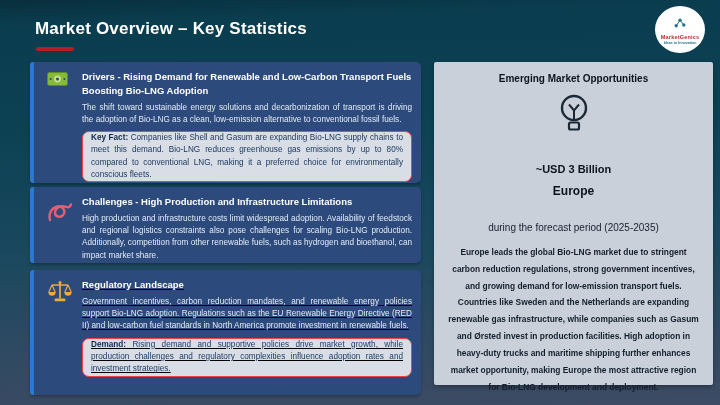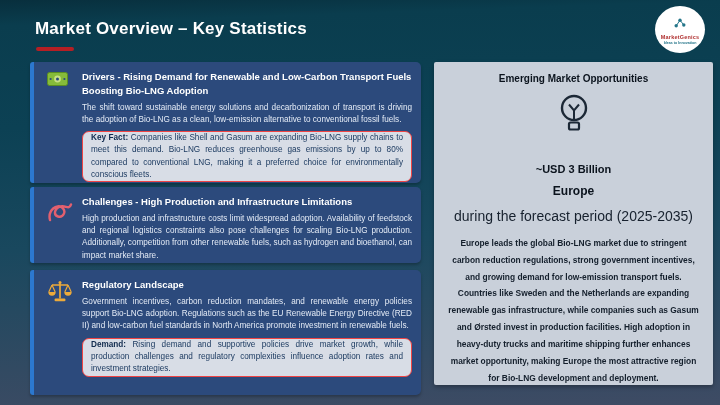--- a/index.html
+++ b/index.html
@@ -31,21 +31,21 @@
   
   .cards { position:absolute; left:30px; top:62px; width:391px; }
   .card {
     position:relative; width:100%; background:#2c4a7c;
     border-left:4px solid #2c78cf; border-radius:3px 5px 5px 3px;
     padding:8px 9px 8px 48px; overflow:hidden;
     box-shadow:0 2px 3px rgba(0,0,0,.25);
   }
   .card-1 { height:121px; }
   .card-2 { height:76px; margin-top:4px; }
-  .card-3 { height:125px; margin-top:7px; }
+  .card-3 { height:125px; margin-top:7px;text-decoration:underline; }
   .card-icon { position:absolute; left:13px; top:10px; }
   .card-2 .card-icon { top:14px; }
   .card-title { font-size:9.5px; font-weight:700; color:#ffffff; line-height:1.45; }
   .card-body  { font-size:8.2px; color:#e4ebf6; line-height:1.5; text-align:justify; margin-top:4px; }
   .callout {
     margin-top:5px; background:#d8dde6; border-radius:7px;
     padding:0 8px; font-size:8.2px; color:#17365d; line-height:1.5; text-align:justify;
     border:1px solid #ef4444;
   }
   .callout b { color:#102a4d; }
@@ -54,21 +54,21 @@
   .panel {
     position:absolute; left:434px; top:62px; width:279px; height:323px;
     background:#c9d0da; border-radius:2px; text-align:center;
     padding:11px 13px 0 13px; box-shadow:0 2px 4px rgba(0,0,0,.3);
   }
   .panel-title { font-size:10px; font-weight:700; color:#0b131d; }
   .bulb-wrap { margin-top:9px; height:44px; }
   .opp-value { margin-top:26px; font-size:11px; font-weight:700; color:#0b131d; }
   .opp-caption { margin-top:11px; font-size:8.4px; color:#17212e; }
   .opp-region { margin-top:9px; font-size:12px; font-weight:700; color:#0b131d; }
-  .opp-period { margin-top:10px; font-size:14px; color:#17212e; }
+  .opp-period { margin-top:24px; font-size:10px; color:#17212e; }
   .opp-desc { margin-top:11px; font-size:8.4px; color:#141f2c; line-height:2.0; text-align:center;font-weight:bold; }
 </style>
 </head>
 <body>
 
 <div class="slide">
 
   <h1 class="page-title">Market Overview – Key Statistics</h1>
   <div class="title-underline"></div>
 

